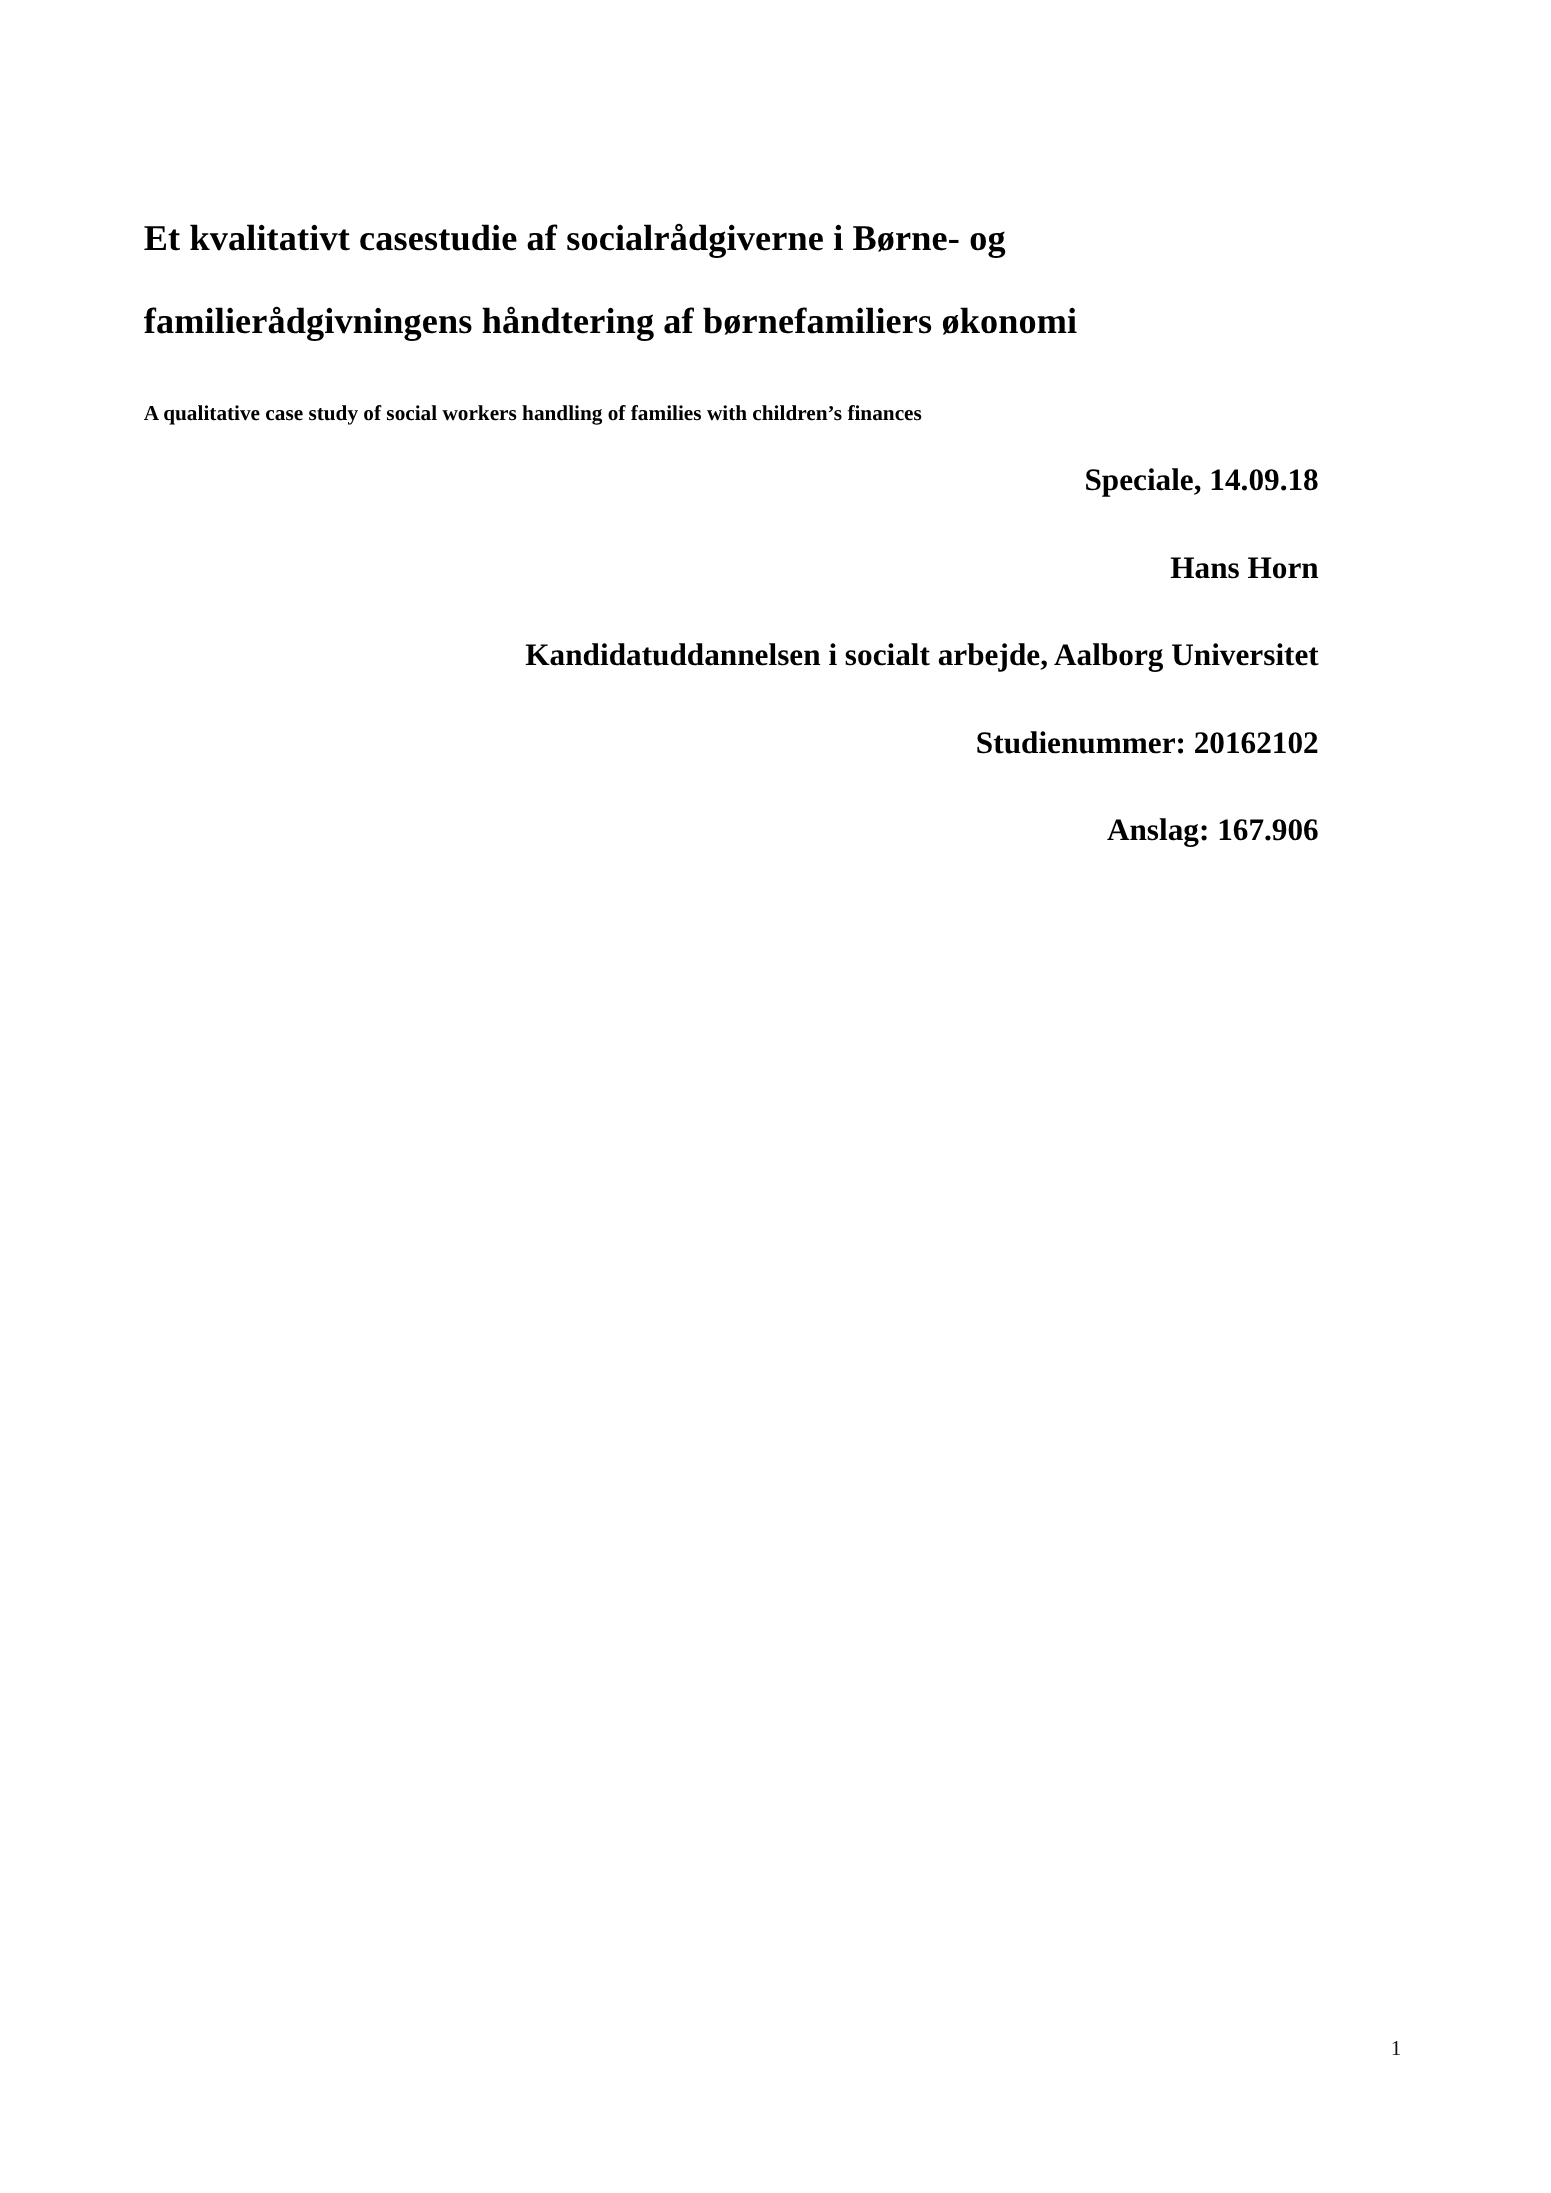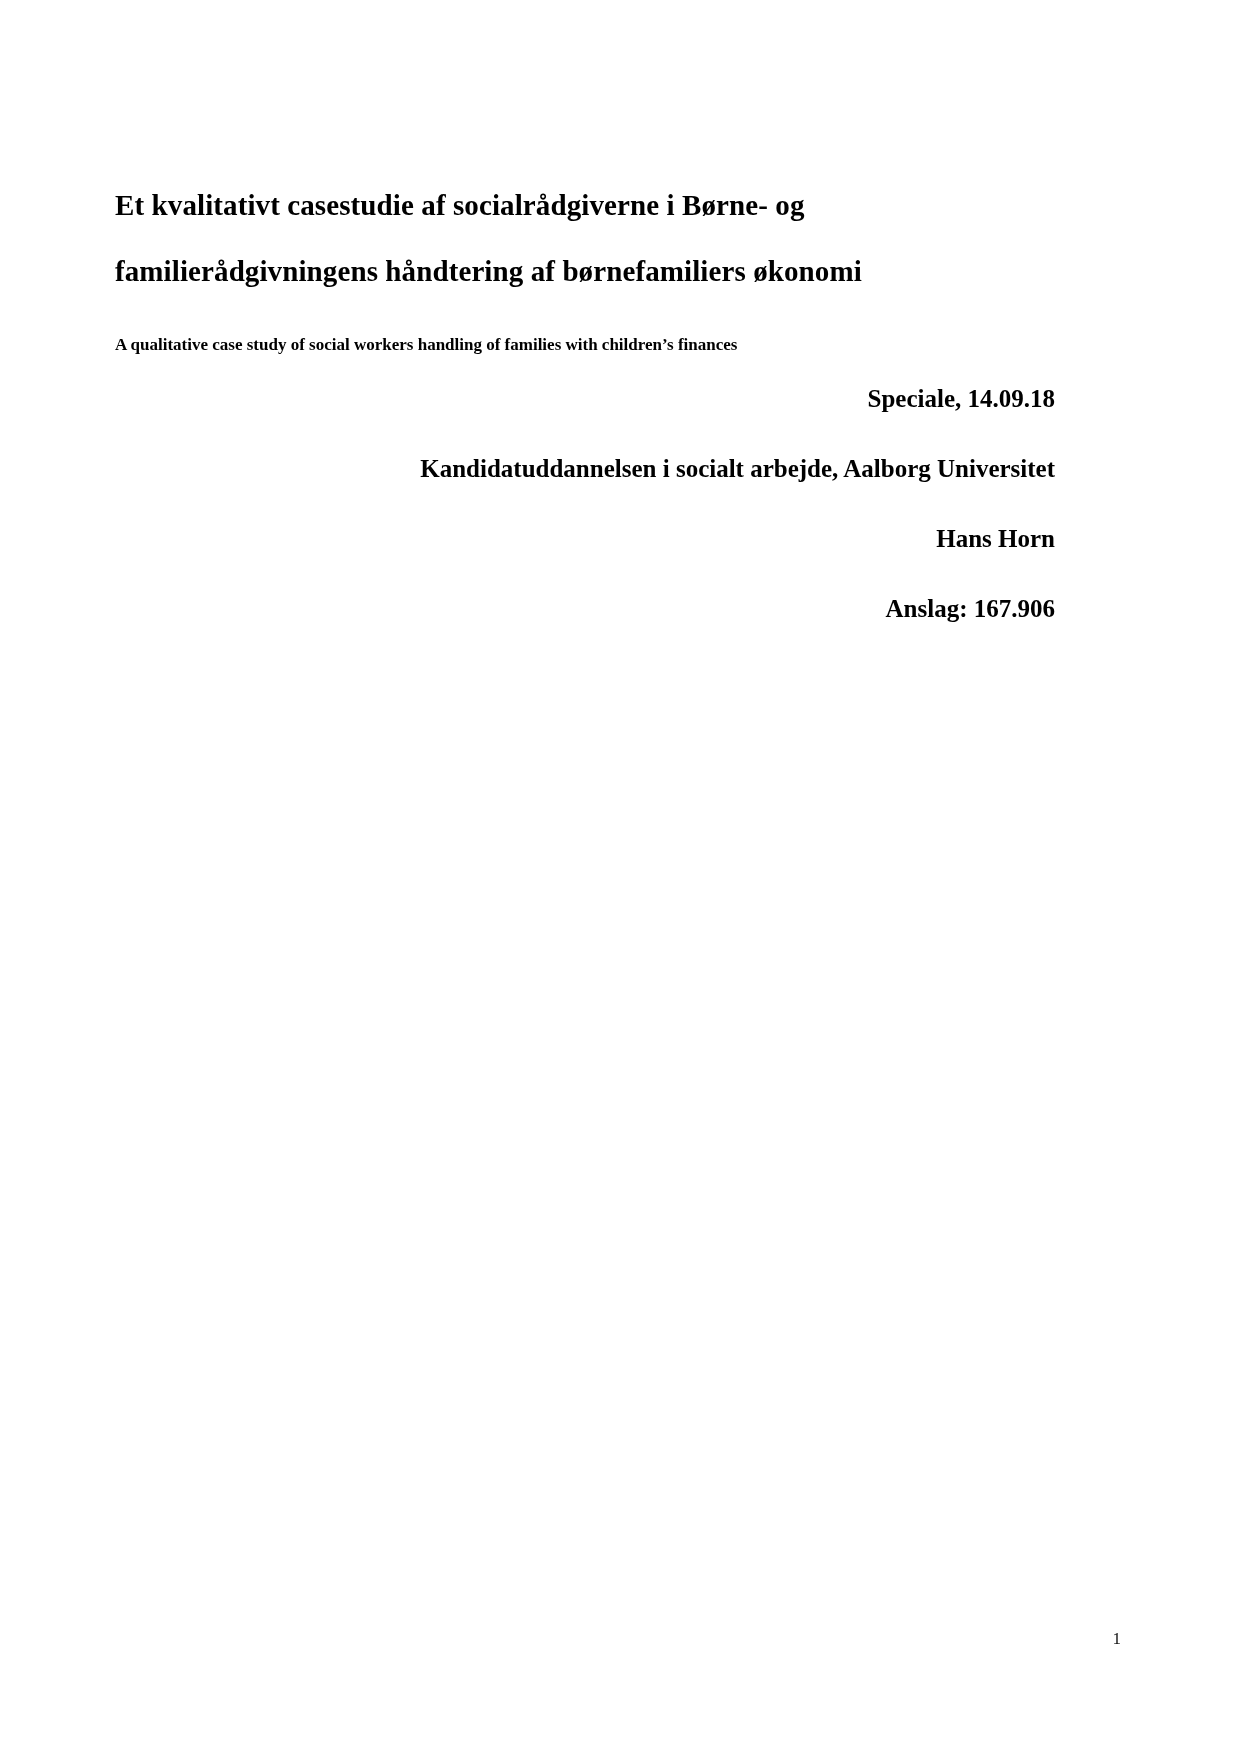--- a/index.html
+++ b/index.html
@@ -21,21 +21,21 @@
     height: 1754px;
     margin: 0 auto;
     background: #ffffff;
     overflow: hidden;
     box-sizing: border-box;
   }
 
   .content {
     position: absolute;
     left: 115px;
-    top: 172px;
+    top: 158px;
     width: 940px;
   }
 
   
   .doc-title {
     font-size: 29px;
     font-weight: bold;
     line-height: 66px;
     letter-spacing: 0.1px;
     margin: 0;
@@ -92,24 +92,25 @@
   <div class="content">
 
     <h1 class="doc-title">Et kvalitativt casestudie af socialrådgiverne i Børne- og familierådgivningens håndtering af børnefamiliers økonomi</h1>
 
     <p class="doc-subtitle">A qualitative case study of social workers handling of families with children’s finances</p>
 
     <div class="meta-block">
 
       <p class="meta-line">Speciale, 14.09.18</p>
 
+      <p class="meta-line">Hans Horn</p>
+
       <p class="meta-line">Kandidatuddannelsen i socialt arbejde, Aalborg Universitet</p>
 
-      <p class="meta-line">Hans Horn</p>
-
+      <p class="meta-line">Studienummer: 20162102</p>
 
 
       <p class="meta-line">Anslag: 167.906</p>
 
     </div>
 
   </div>
 
   <div class="page-number">1</div>
 

